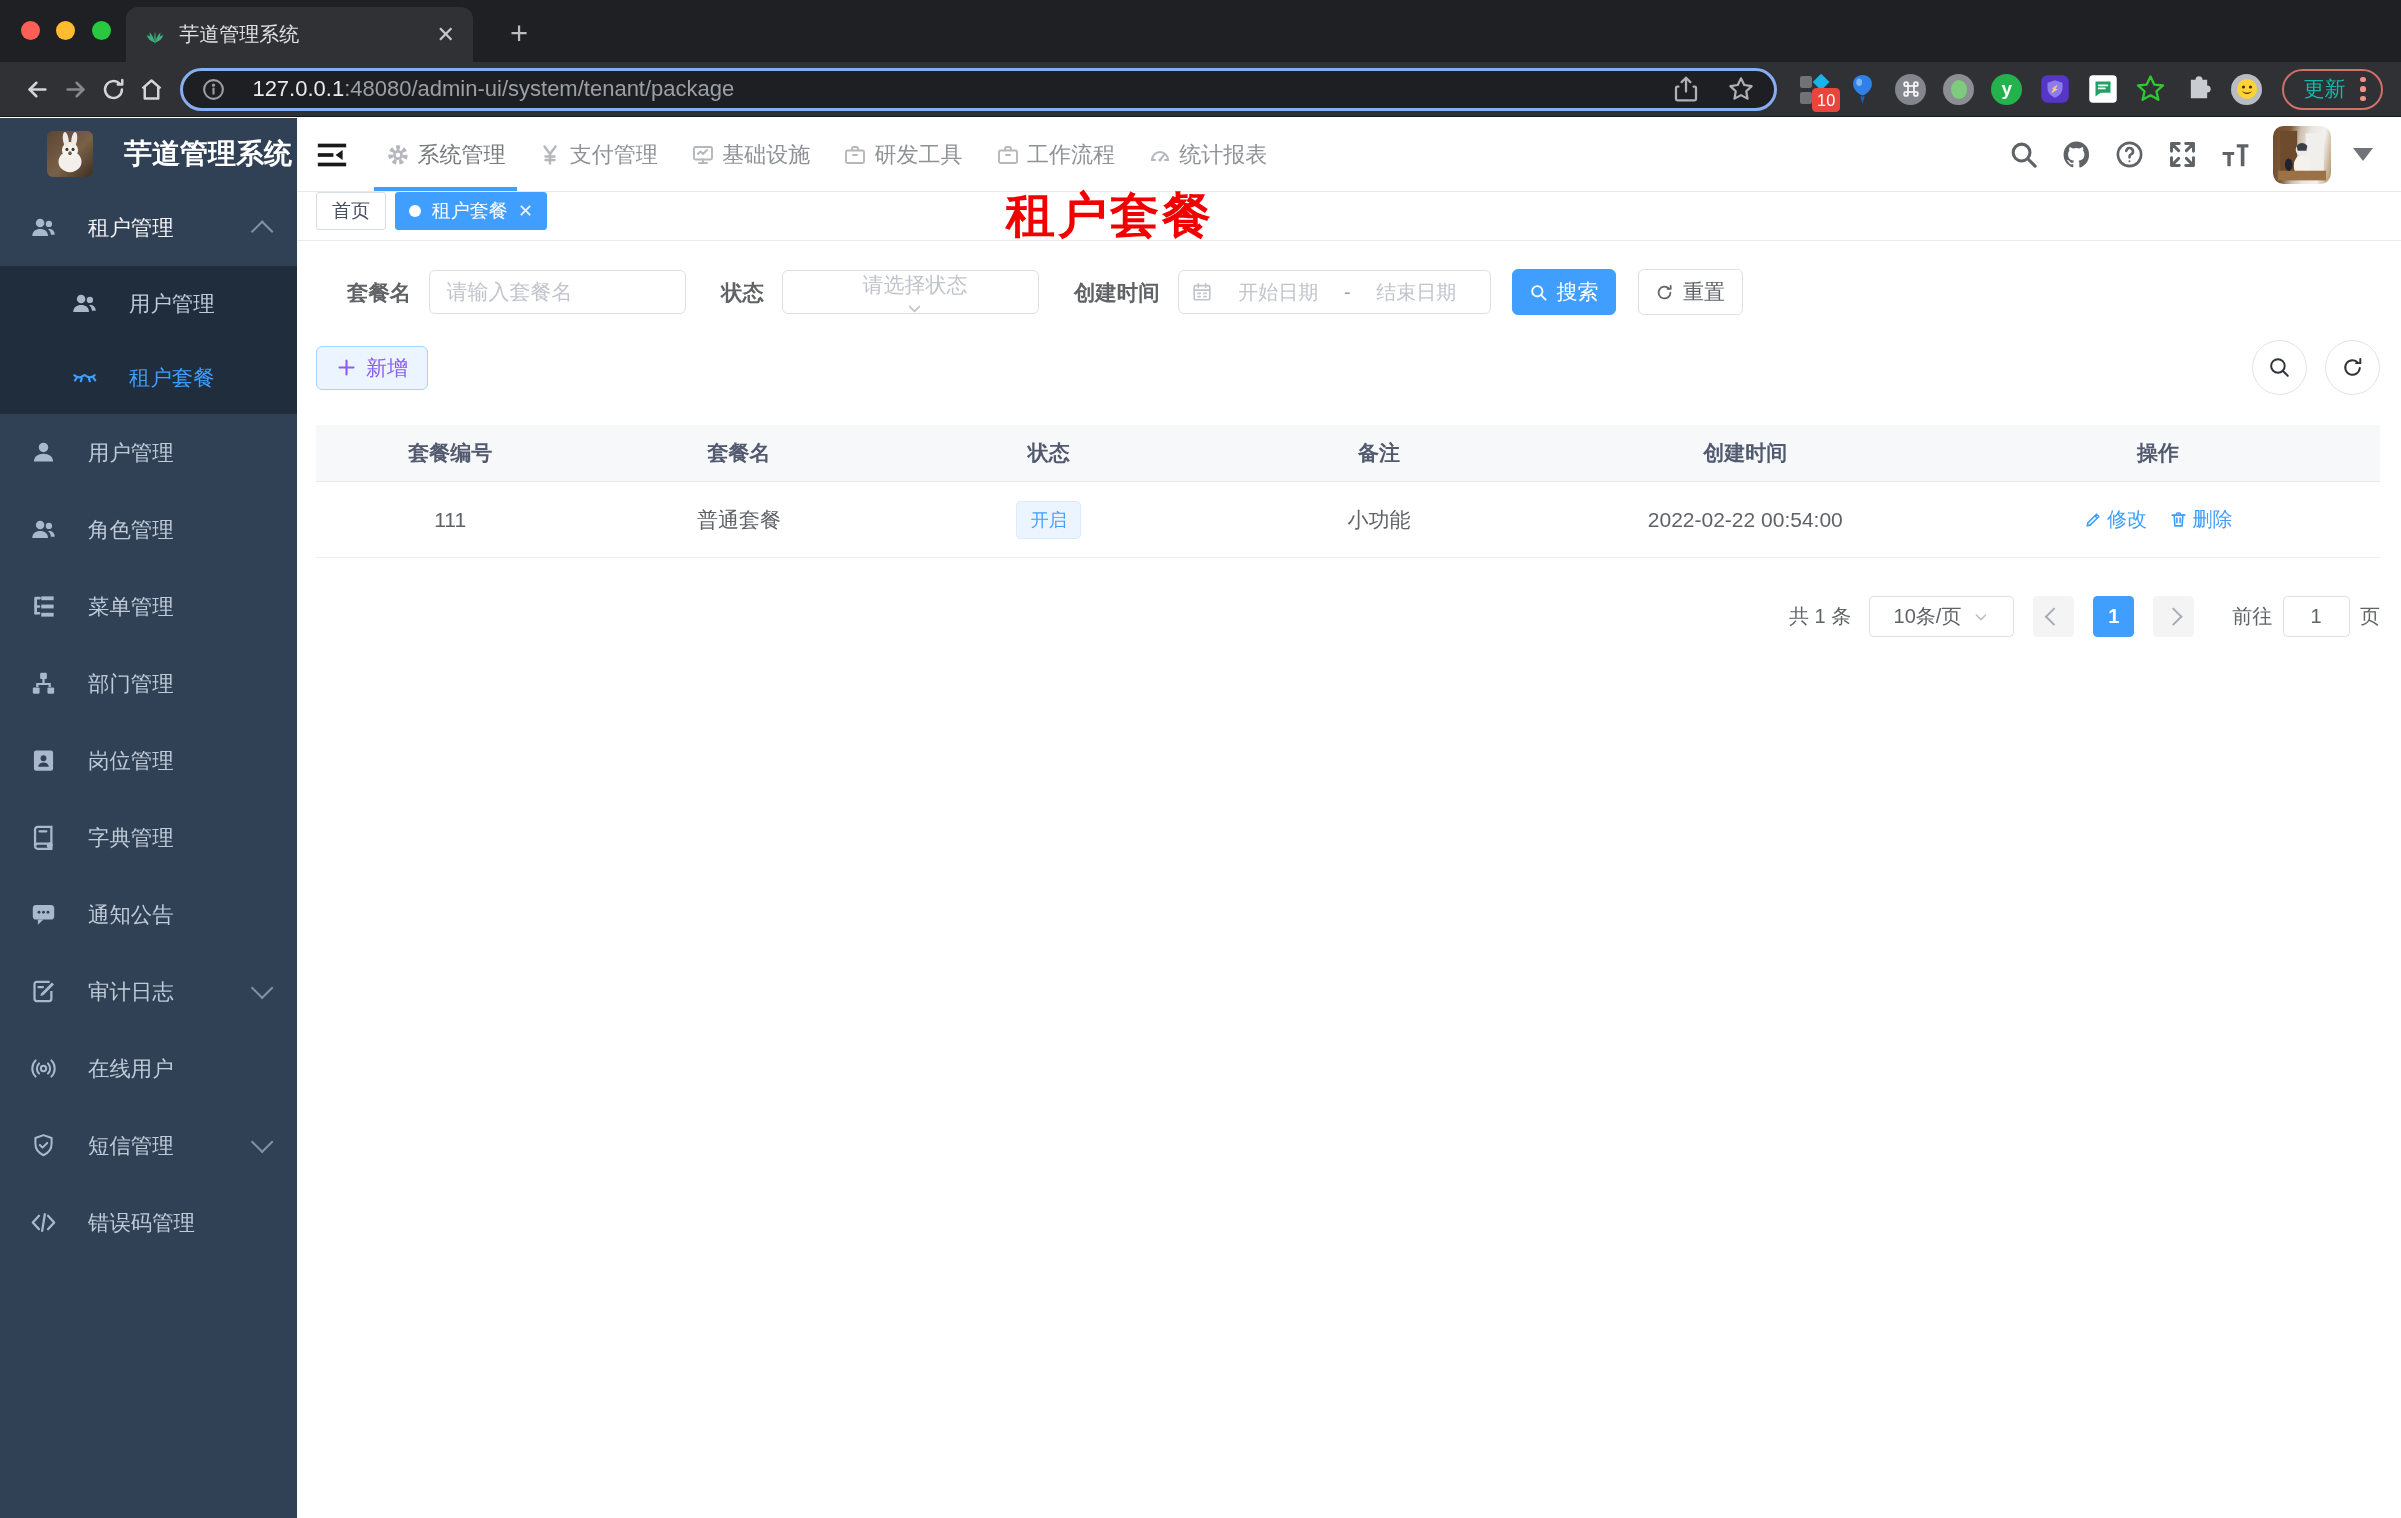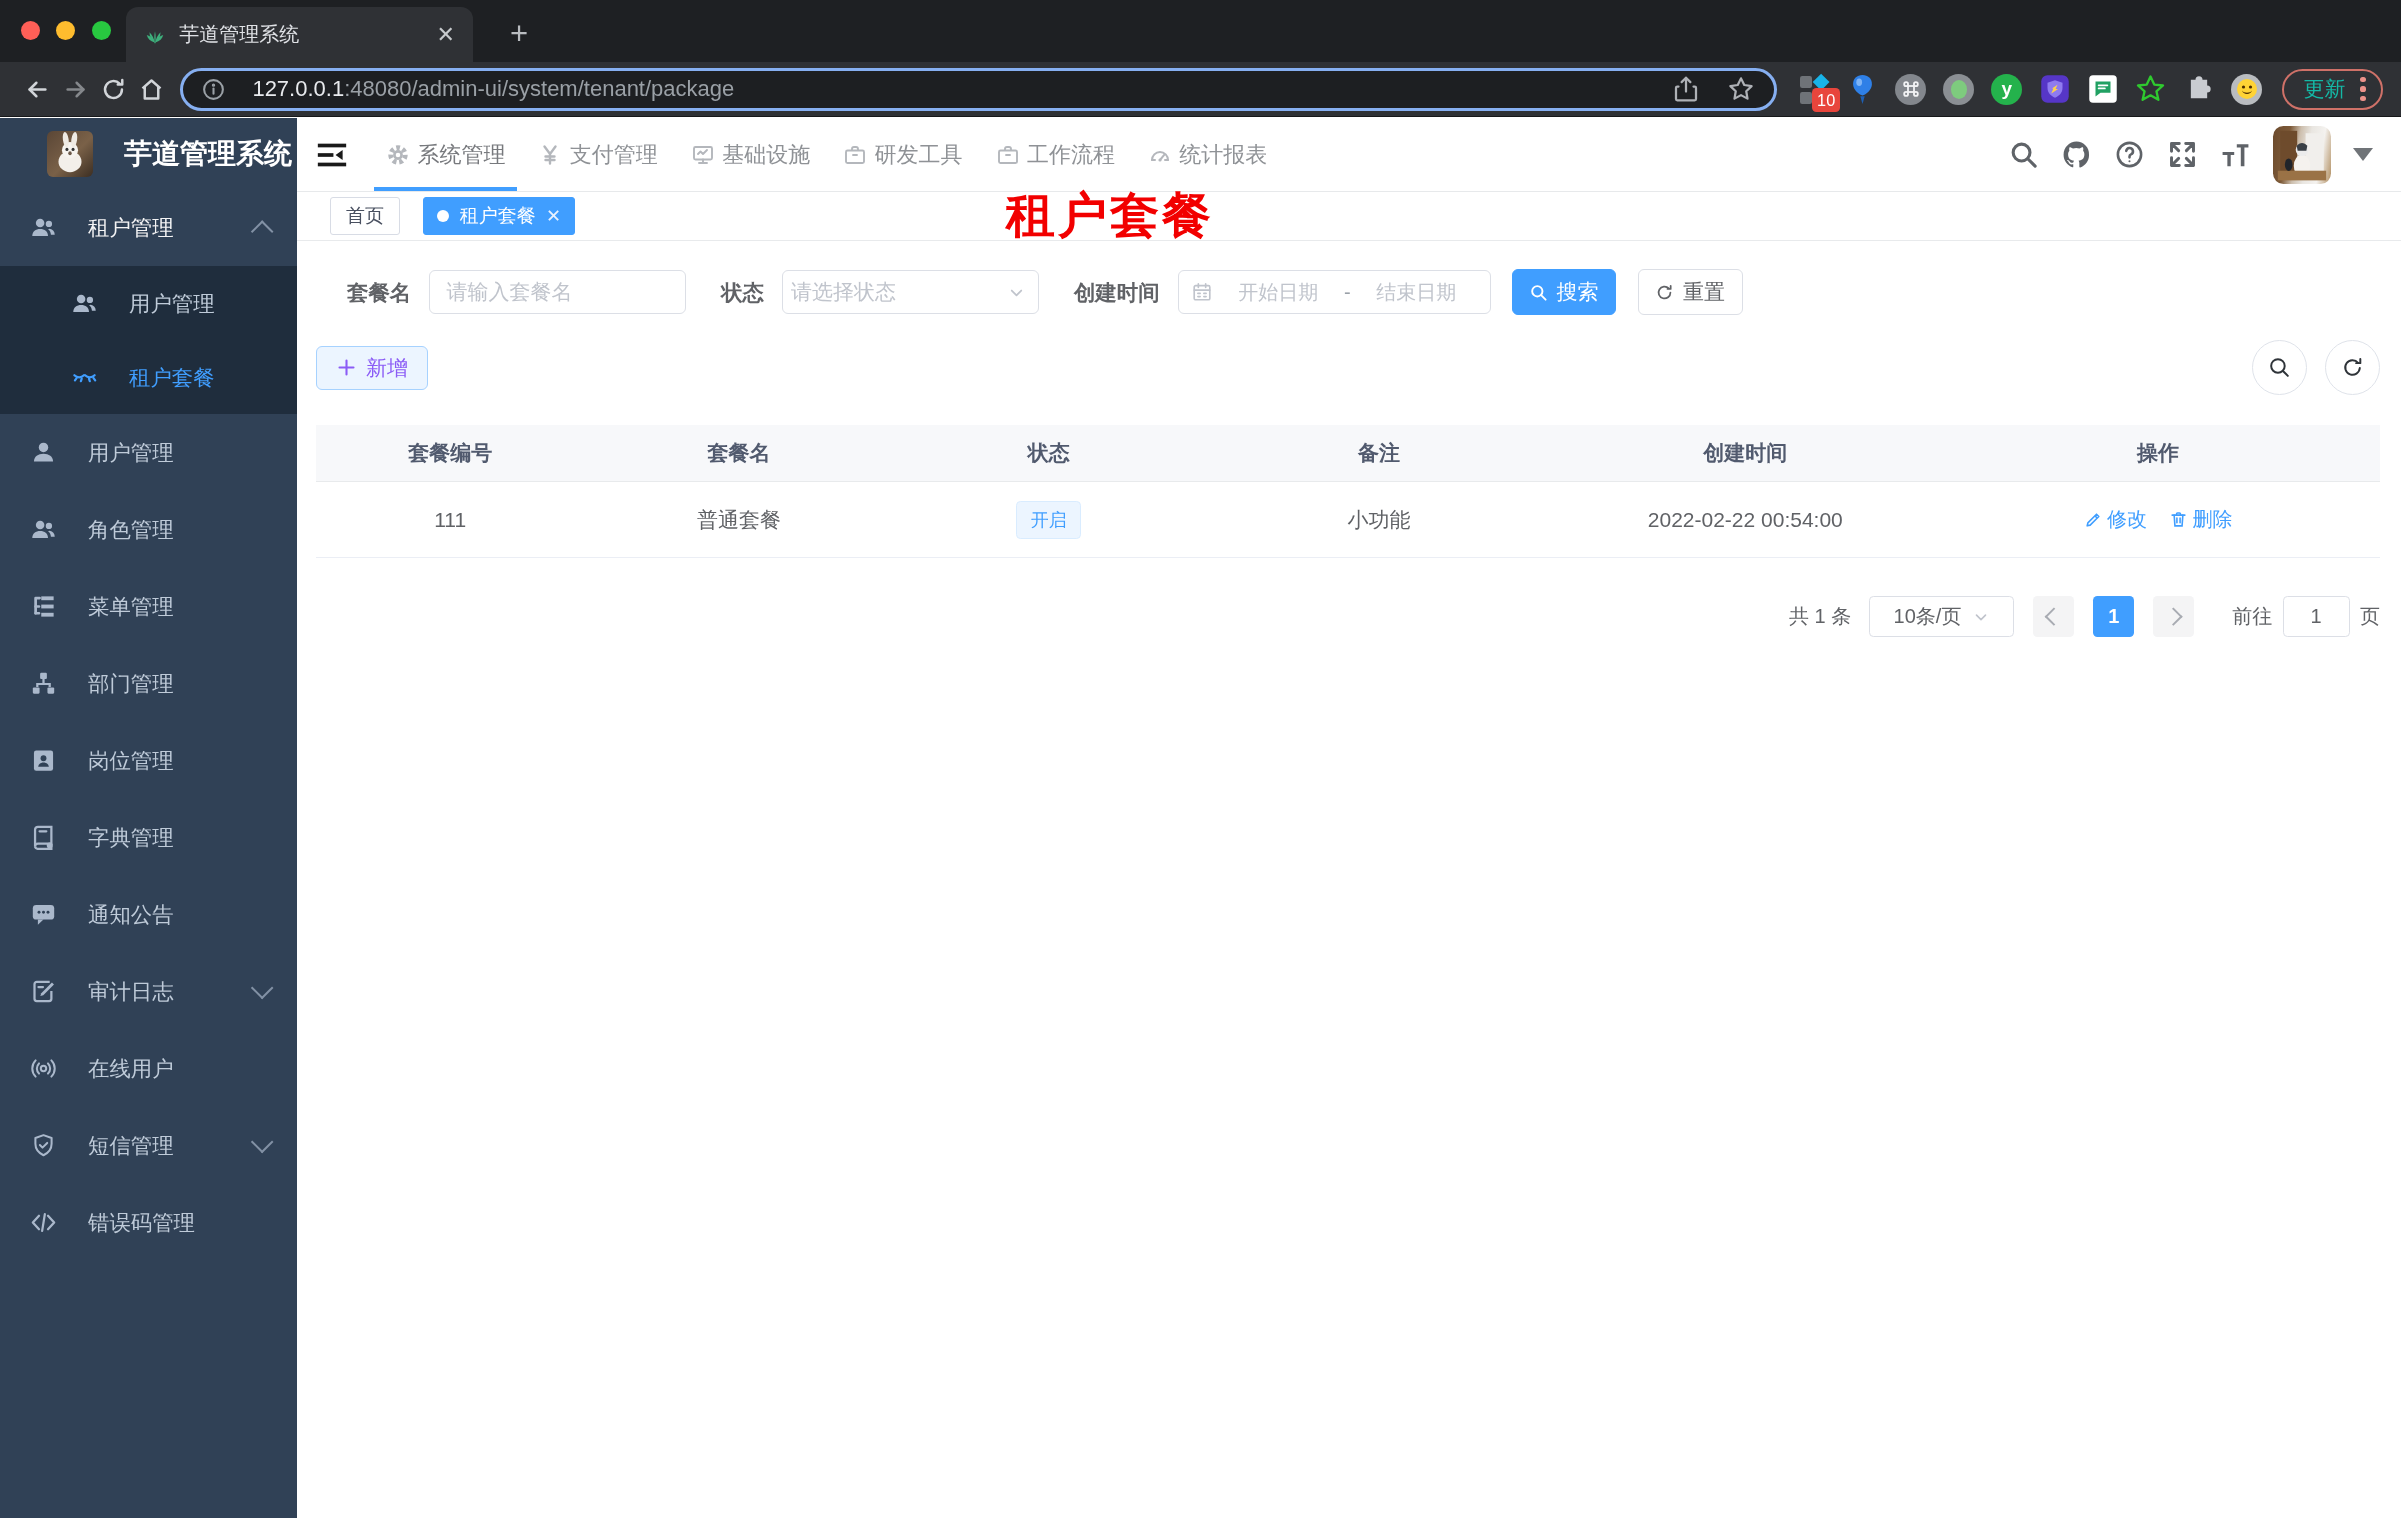--- a/index.html
+++ b/index.html
@@ -64,35 +64,35 @@
   .tn-item { display:flex; align-items:center; padding:0 12px; margin-right:9px; color:#8f9296; font-size:22px; position:relative; white-space:nowrap; }
   .tn-item .tn-ic { width:24px; height:24px; margin-right:7.4px; color:#b4b7bc; flex:none; }
   .tn-item.active { color:#77797d; }
   .tn-item.active::after { content:""; position:absolute; left:0; right:0; bottom:0; height:4.4px; background:#409eff; }
   .hdr-right { margin-left:auto; display:flex; align-items:center; gap:22px; }
   .h-ic { width:31px; height:31px; color:#5f6368; flex:none; }
   .avatar { width:58px; height:58px; border-radius:10.4px; overflow:hidden; position:relative; background:linear-gradient(100deg,#6b4a2d 0%,#7d5a38 26%,#cdbfae 42%,#e9e6e1 58%,#f4f2ef 78%,#b08d5f 100%); flex:none; }
   .caret-down { width:0; height:0; border-left:10.4px solid transparent; border-right:10.4px solid transparent; border-top:13.3px solid #707478; }
 
   
-  .tags { height:49px; background:#fff; border-bottom:1.5px solid #e8eaec; box-shadow:0 1.5px 4.4px rgba(0,21,41,.04); display:flex; align-items:center; padding-left:33px; gap:23px; flex:none; }
+  .tags { height:49px; background:#fff; border-bottom:1.5px solid #e8eaec; box-shadow:0 1.5px 4.4px rgba(0,21,41,.04); display:flex; align-items:flex-start; padding-left:19px; gap:9px; flex:none; }
   .tag { height:38px; display:flex; align-items:center; padding:0 15px; border:1.5px solid #d8dce5; background:#fff; color:#495060; font-size:19px; border-radius:3px; white-space:nowrap; }
   .tag.active { background:#409eff; border-color:#409eff; color:#fff; gap:10.4px; padding:0 13.3px; }
   .tag-dot { width:12px; height:12px; border-radius:50%; background:#fff; }
   .tag-close { font-size:18px; color:#e8f2ff; }
 
   .red-title { position:absolute; left:1006px; top:183px; font-size:49px; font-weight:bold; color:#f20000; letter-spacing:3px; white-space:nowrap; z-index:5; }
 
   
   .content { flex:1; padding:28px 21px 0 19px; background:#fff; min-width:0; }
   .filter-row { display:flex; align-items:center; padding-left:31px; }
   .f-label { font-size:21.4px; color:#606266; font-weight:bold; margin-right:18px; white-space:nowrap; }
   .f-input { width:257px; height:44px; border:1.5px solid #dcdfe6; border-radius:6px; padding:0 16.3px; font-size:21px; color:#606266; background:#fff; font-family:inherit; }
   .f-input::placeholder { color:#c0c4cc; }
-  .f-select { width:257px; height:44px; border:1.5px solid #dcdfe6; border-radius:6px; display:flex; align-items:center; padding:0 12px 0 8px; }
+  .f-select { width:257px; height:44px; border:1.5px solid #dcdfe6; border-radius:6px; display:flex; align-items:center; padding:0 12px 0 21px;flex-direction:column; }
   .f-select .ph { font-size:21px; color:#c0c4cc; flex:1; white-space:nowrap; }
   .sel-caret { width:19px; height:19px; color:#c0c4cc; flex:none; }
   .gap48 { width:35px; flex:none; }
   .daterange { width:313px; height:44px; border:1.5px solid #dcdfe6; border-radius:6px; display:flex; align-items:center; padding:0 12px; gap:4.4px; }
   .cal-ic { width:22px; height:22px; color:#c0c4cc; flex:none; }
   .dr-txt { flex:1; text-align:center; font-size:20px; color:#c0c4cc; white-space:nowrap; }
   .dr-sep { font-size:20px; color:#9aa0a8; }
   .btn { height:46px; border-radius:6px; display:inline-flex; align-items:center; justify-content:center; font-size:21px; gap:9px; white-space:nowrap; cursor:pointer; }
   .btn-primary { background:#409eff; color:#fff; border:1.5px solid #409eff; width:104px; margin-left:21px; }
   .btn-plain { background:#fff; color:#606266; border:1.5px solid #dcdfe6; width:105px; margin-left:22px; }

